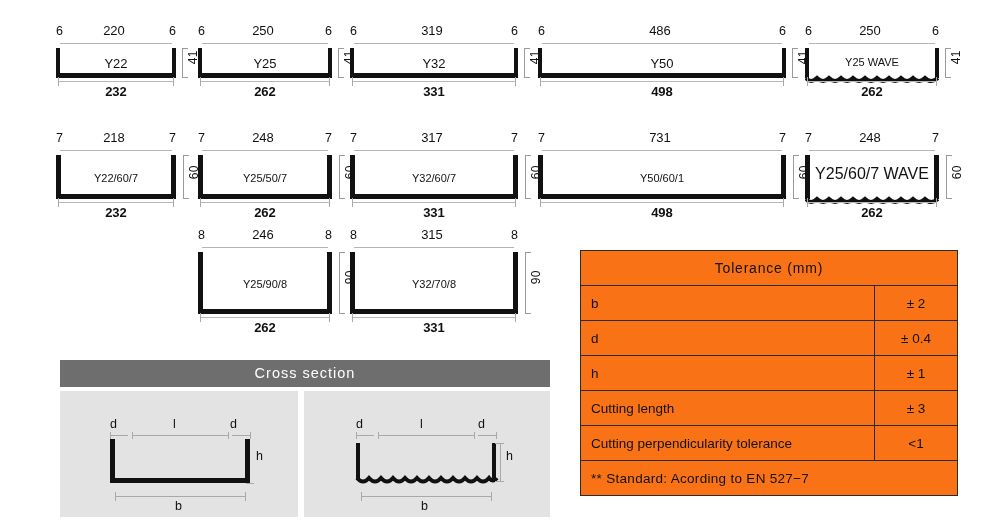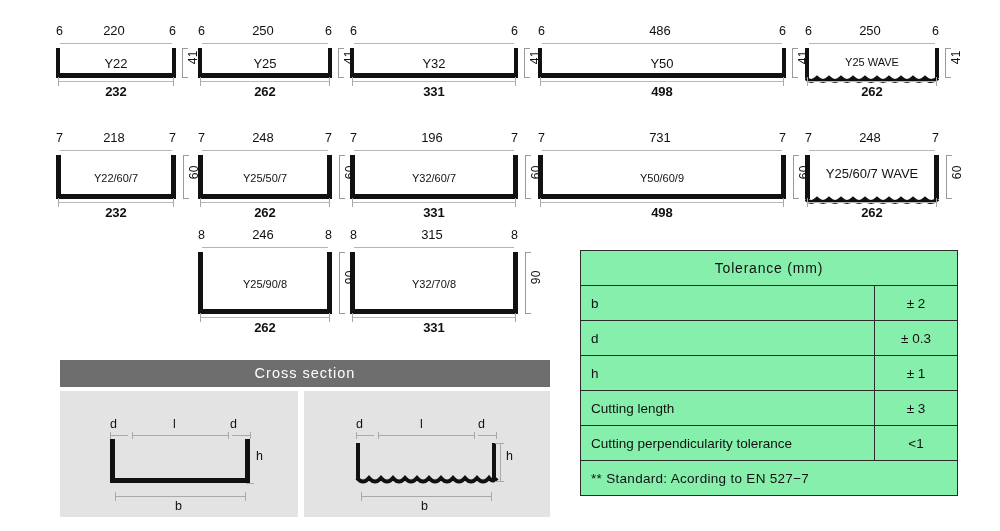--- a/index.html
+++ b/index.html
@@ -181,21 +181,21 @@
   }
 
   
   #tolerance-table {
     position: absolute;
     left: 580px;
     top: 250px;
     width: 378px;
     border: 1px solid #2b2b2b;
     border-collapse: collapse;
-    background: #86efac;
+    background: #f97316;
   }
   #tolerance-table td, #tolerance-table th {
     border: 1px solid #2b2b2b;
     font-size: 13.5px;
     font-weight: normal;
     color: #111;
     padding: 8px 10px;
     height: 18px;
   }
   #tolerance-table .ttitle {
@@ -262,20 +262,21 @@
           <i class="endr"></i>
         </span>
       <span class="dim-bottom">262</span>
     </div>
   </div>
 
   <div class="profile" style="left:350px; top:22px; width:168px;">
     <div class="prof-top">
       <span class="dim-flange left">6</span>
       <span class="dim-flange right">6</span>
+      <span class="dim-top">319</span>
       <span class="hline" style="left:4px; right:4px; bottom:4px;"></span>
     </div>
     <div class="ushape" style="height:30px;">
       <span class="wall" style="left:0; width:4px; height:30px;"></span>
       <span class="wall" style="right:0; width:4px; height:30px;"></span>
       <span class="base" style="height:5px;"></span>
       <span class="label-in">Y32</span>
       <span class="h-bracket" style="right:-12px; top:0; height:28px;"></span>
       <span class="h-dim" style="right:-24px; top:2px;">41</span>
     </div>
@@ -385,21 +386,21 @@
           <i class="endr"></i>
         </span>
       <span class="dim-bottom">262</span>
     </div>
   </div>
 
   <div class="profile" style="left:350px; top:129px; width:168px;">
     <div class="prof-top">
       <span class="dim-flange left">7</span>
       <span class="dim-flange right">7</span>
-      <span class="dim-top">196</span>
+      <span class="dim-top">317</span>
       <span class="hline" style="left:4px; right:4px; bottom:4px;"></span>
     </div>
     <div class="ushape" style="height:44px;">
       <span class="wall" style="left:0; width:5px; height:44px;"></span>
       <span class="wall" style="right:0; width:5px; height:44px;"></span>
       <span class="base" style="height:5px;"></span>
       <span class="label-in small">Y32/60/7</span>
       <span class="h-bracket" style="right:-13px; top:0; height:42px;"></span>
       <span class="h-dim" style="right:-25px; top:10px;">60</span>
     </div>
@@ -416,21 +417,21 @@
     <div class="prof-top">
       <span class="dim-flange left">7</span>
       <span class="dim-flange right">7</span>
       <span class="dim-top">731</span>
       <span class="hline" style="left:4px; right:4px; bottom:4px;"></span>
     </div>
     <div class="ushape" style="height:44px;">
       <span class="wall" style="left:0; width:5px; height:44px;"></span>
       <span class="wall" style="right:0; width:5px; height:44px;"></span>
       <span class="base" style="height:5px;"></span>
-      <span class="label-in small">Y50/60/9</span>
+      <span class="label-in small">Y50/60/1</span>
       <span class="h-bracket" style="right:-13px; top:0; height:42px;"></span>
       <span class="h-dim" style="right:-25px; top:10px;">60</span>
     </div>
     <div class="prof-bottom">
       <span class="botline">
           <i class="endl"></i>
           <i class="endr"></i>
         </span>
       <span class="dim-bottom">498</span>
     </div>
@@ -444,21 +445,21 @@
       <span class="hline" style="left:4px; right:4px; bottom:4px;"></span>
     </div>
     <div class="ushape" style="height:44px;">
       <span class="wall" style="left:0; width:5px; height:44px;"></span>
       <span class="wall" style="right:0; width:5px; height:44px;"></span>
       <span class="wavebase">
         <svg width="134" height="10" viewBox="0 0 134 10" preserveAspectRatio="none">
           <path d="M1,4 Q6,10 12,4 Q18,10 24,4 Q30,10 36,4 Q42,10 48,4 Q54,10 60,4 Q66,10 72,4 Q78,10 84,4 Q90,10 96,4 Q102,10 108,4 Q114,10 120,4 Q126,10 133,4" stroke="#111" stroke-width="4" fill="none"></path>
         </svg>
       </span>
-      <span class="label-in small" style="font-size:13px; top:42%;">Y25/60/7 WAVE</span>
+      <span class="label-in small" style="font-size:16px; top:42%;">Y25/60/7 WAVE</span>
       <span class="h-bracket" style="right:-13px; top:0; height:42px;"></span>
       <span class="h-dim" style="right:-25px; top:10px;">60</span>
     </div>
     <div class="prof-bottom">
       <span class="botline">
           <i class="endl"></i>
           <i class="endr"></i>
         </span>
       <span class="dim-bottom">262</span>
     </div>
@@ -579,21 +580,21 @@
     <tbody>
         <tr>
       <th class="ttitle" colspan="2">Tolerance (mm)</th>
     </tr>
     <tr>
       <td>b</td>
       <td class="val">± 2</td>
     </tr>
     <tr>
       <td>d</td>
-      <td class="val">± 0.3</td>
+      <td class="val">± 0.4</td>
     </tr>
     <tr>
       <td>h</td>
       <td class="val">± 1</td>
     </tr>
     <tr>
       <td>Cutting length</td>
       <td class="val">± 3</td>
     </tr>
     <tr>

